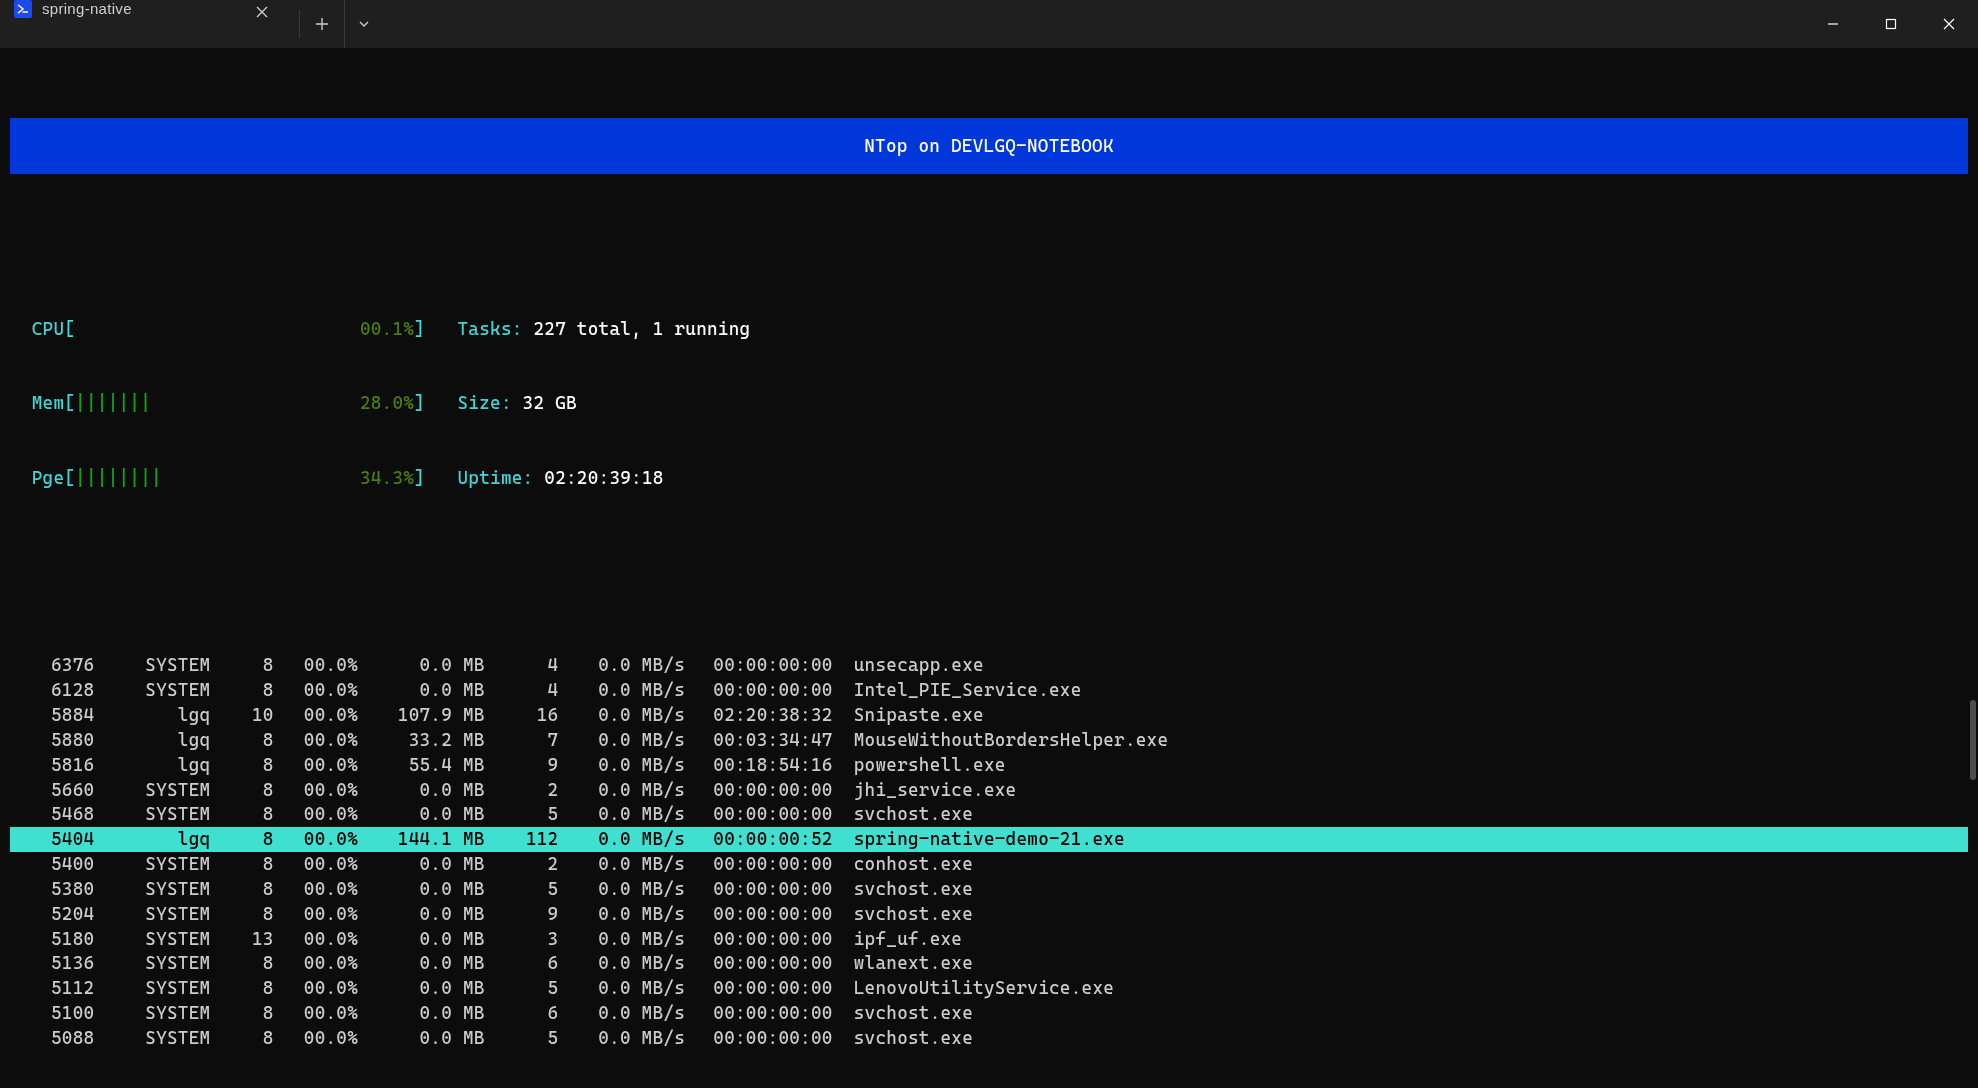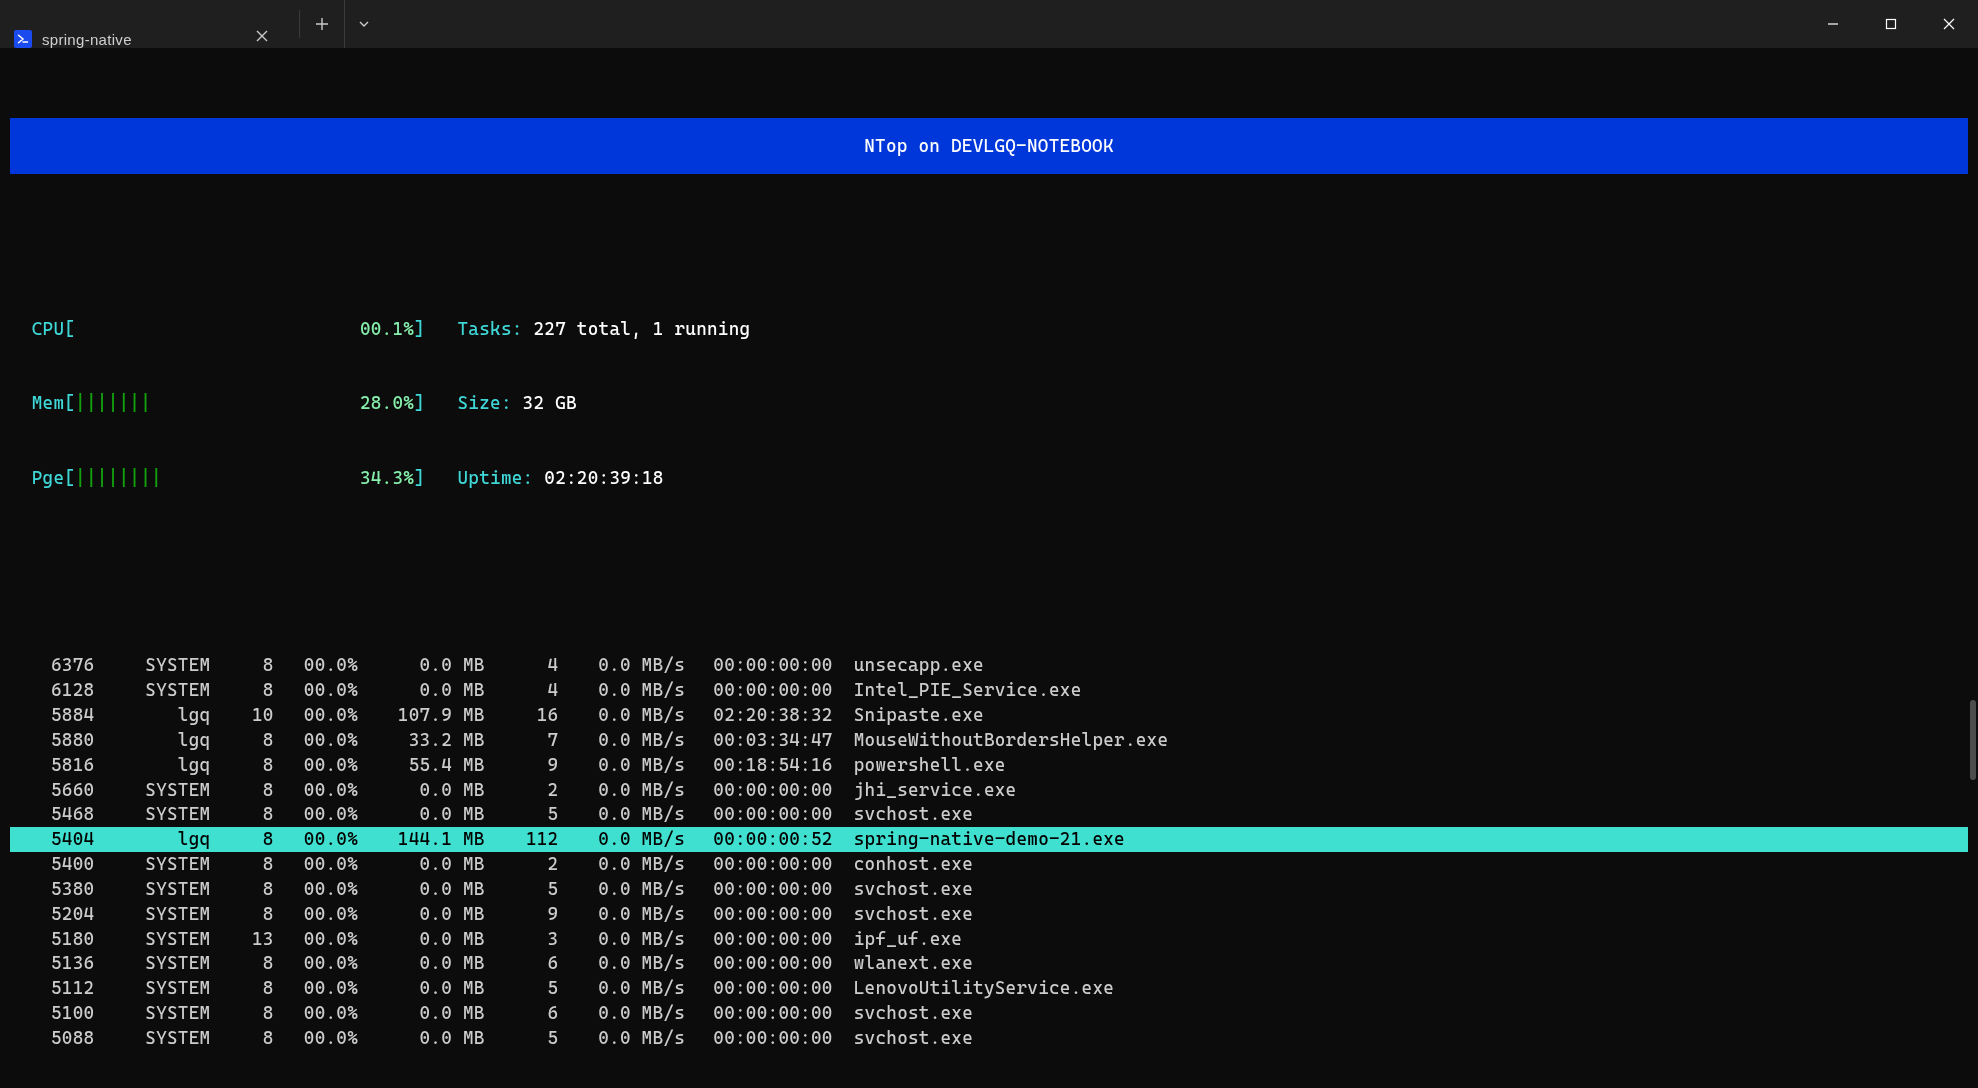--- a/index.html
+++ b/index.html
@@ -16,21 +16,21 @@
   
   .titlebar {
     height: 48px;
     background: #1f1f1f;
     display: flex;
     align-items: stretch;
     user-select: none;
   }
   .tab {
     display: flex;
-    align-items: flex-end;
+    align-items: flex-start;
     gap: 10px;
     padding: 0 26px 0 14px;
     min-width: 300px;
     position: relative;
     color: #ffffff;
     font-family: 'Segoe UI', sans-serif;
     font-size: 15px;
   }
   .tab.inactive { background: #1f1f1f; color: #cfcfcf; }
   .tab.active   { background: #0c0c0c; border-top-left-radius:8px; border-top-right-radius:8px; }
@@ -61,21 +61,21 @@
     background:#0037da;
     color:#ffffff;
     text-align:center;
     margin: 12px 0 18px 0;
     padding:16px;
     font-weight:400;
   }
   .meters { margin-bottom: 14px; }
   .meter-row { display:flex; }
   .cyan { color:#3fd7d7; }
-  .grey { color:#86efac; }
+  .grey { color:#4d7c0f; }
   .white{ color:#ffffff; }
   .bars { color:#13a10e; }
   .header-row{
     background:#13a10e;
     color:#0c0c0c;
     display:flex;
   }
   .header-row .sort{
     background:#40e0d0;
   }

